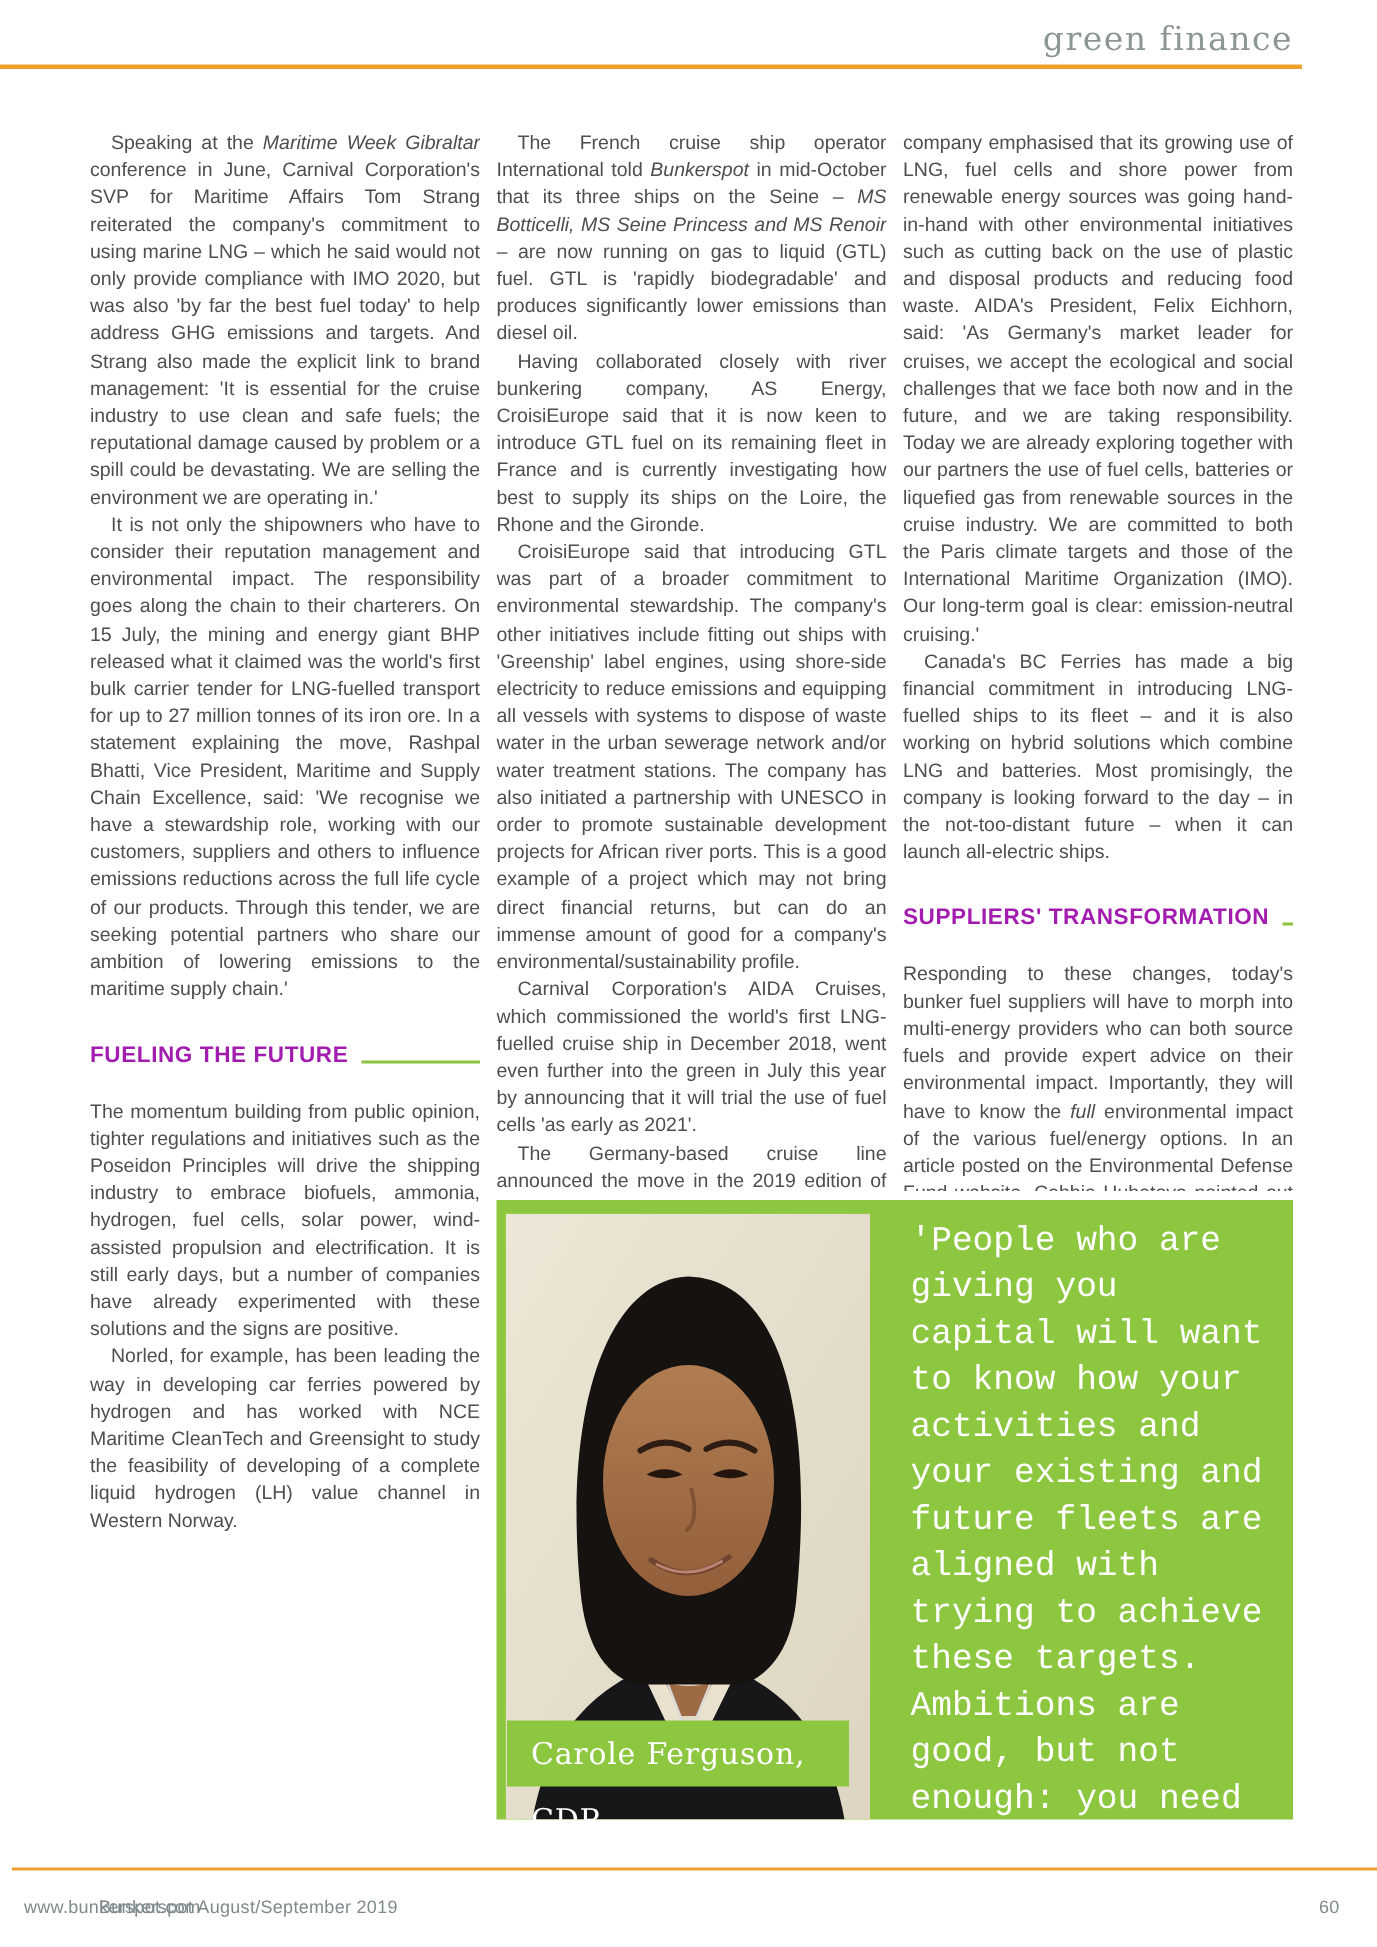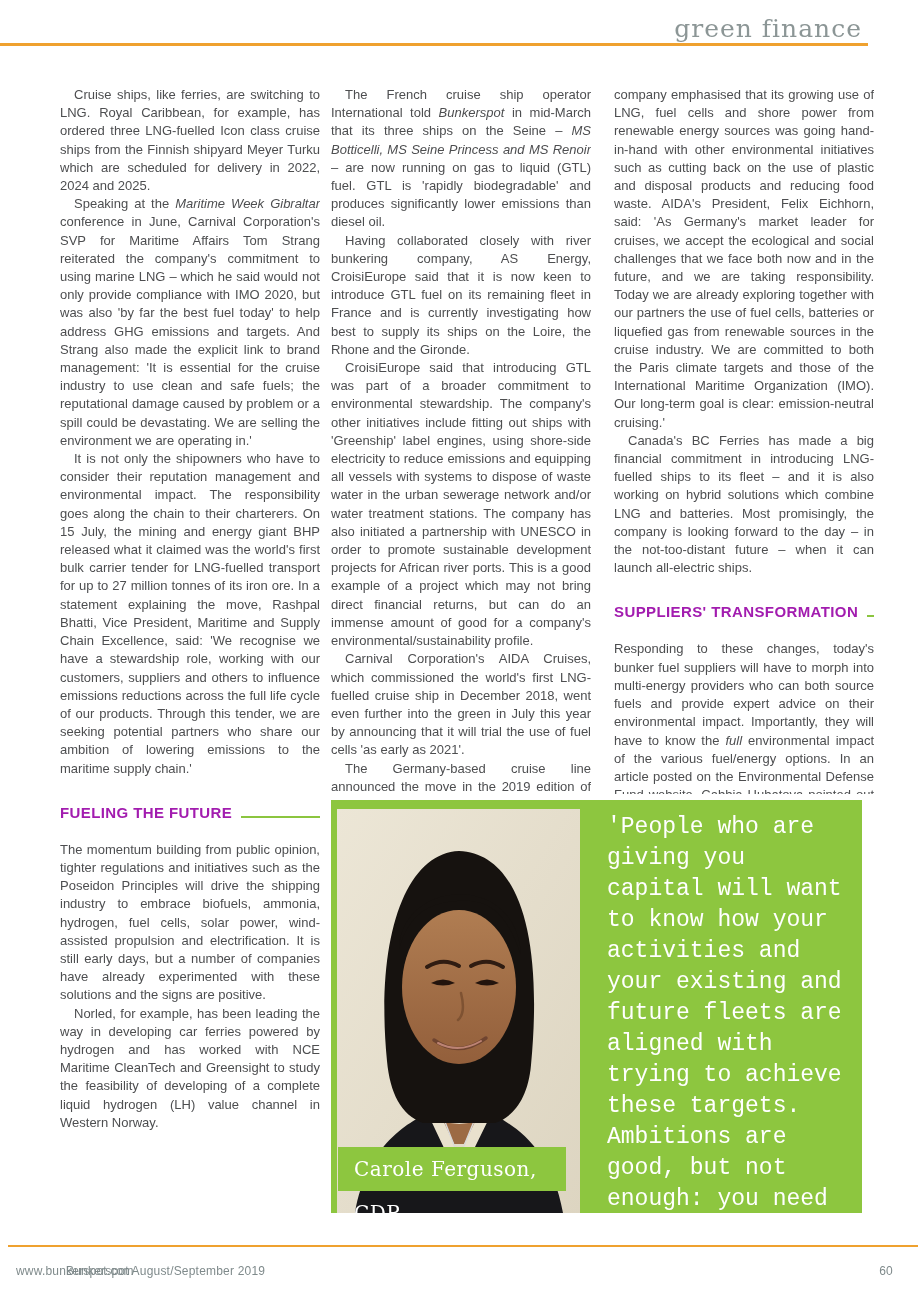--- a/index.html
+++ b/index.html
@@ -5,28 +5,28 @@
   html,body{margin:0;padding:0;background:#ffffff;}
   #page{
     position:relative;width:918px;height:1298px;background:#ffffff;overflow:hidden;
     font-family:"Liberation Sans",sans-serif;color:#4d4e50;
   }
   
   .top-rule{position:absolute;left:0;top:43px;width:868px;height:3px;background:#efa12f;}
   .section-label{
     position:absolute;top:14px;right:56px;
     font-family:"DejaVu Serif","Liberation Serif",serif;
-    font-size:25px;color:#8c9696;letter-spacing:1px;
+    font-size:22px;color:#8c9696;letter-spacing:1px;
   }
   
   .col{position:absolute;top:86px;width:260px;overflow:hidden;
        font-size:13px;line-height:18.2px;text-align:justify;}
   #col1{left:60px;height:1145px;}
   #col2{left:331px;height:706px;}
-  #col3{left:602px;height:708px;margin-left:12px;}
+  #col3{left:602px;height:708px;}
   .col p{margin:0;}
   .col p.indent{text-indent:14px;}
   .col i{}
   .heading{display:flex;align-items:flex-end;margin:26px 0 20px 0;}
   .heading-text{
     font-weight:bold;font-size:15px;line-height:17px;color:#a21caf;
     letter-spacing:0.4px;white-space:nowrap;text-align:left;
   }
   .heading-rule{flex:1;height:2px;background:#8bc53f;margin:0 0 3px 9px;min-width:16px;}
   
@@ -53,32 +53,31 @@
 </style>
 </head>
 <body>
 
 <div id="page">
 
   <span class="section-label">green finance</span>
   <div class="top-rule"></div>
 
   <div class="col" id="col1">
-      <p class="indent"><span>Cruise ships, like ferries, are switching to LNG. Royal Caribbean, for example, has ordered three LNG-fuelled Icon class cruise ships from the Finnish shipyard Meyer Turku which are scheduled for delivery in 2022, 2024 and 2025.</span></p>
       <p class="indent"><span>Speaking at the </span><i>Maritime Week Gibraltar</i><span> conference in June, Carnival Corporation's SVP for Maritime Affairs Tom Strang reiterated the company's commitment to using marine LNG – which he said would not only provide compliance with IMO 2020, but was also 'by far the best fuel today' to help address GHG emissions and targets. And Strang also made the explicit link to brand management: 'It is essential for the cruise industry to use clean and safe fuels; the reputational damage caused by problem or a spill could be devastating. We are selling the environment we are operating in.'</span></p>
       <p class="indent"><span>It is not only the shipowners who have to consider their reputation management and environmental impact. The responsibility goes along the chain to their charterers. On 15 July, the mining and energy giant BHP released what it claimed was the world's first bulk carrier tender for LNG-fuelled transport for up to 27 million tonnes of its iron ore. In a statement explaining the move, Rashpal Bhatti, Vice President, Maritime and Supply Chain Excellence, said: 'We recognise we have a stewardship role, working with our customers, suppliers and others to influence emissions reductions across the full life cycle of our products. Through this tender, we are seeking potential partners who share our ambition of lowering emissions to the maritime supply chain.'</span></p>
       <div class="heading">
         <span class="heading-text">FUELING THE FUTURE</span>
         <span class="heading-rule"></span>
       </div>
       <p><span>The momentum building from public opinion, tighter regulations and initiatives such as the Poseidon Principles will drive the shipping industry to embrace biofuels, ammonia, hydrogen, fuel cells, solar power, wind-assisted propulsion and electrification. It is still early days, but a number of companies have already experimented with these solutions and the signs are positive.</span></p>
       <p class="indent"><span>Norled, for example, has been leading the way in developing car ferries powered by hydrogen and has worked with NCE Maritime CleanTech and Greensight to study the feasibility of developing of a complete liquid hydrogen (LH) value channel in Western Norway.</span></p>
     </div>
   <div class="col" id="col2">
-      <p class="indent"><span>The French cruise ship operator International told </span><i>Bunkerspot</i><span> in mid-March that its three ships on the Seine – </span><i>MS Botticelli, MS Seine Princess and MS Renoir</i><span> – are now running on gas to liquid (GTL) fuel. GTL is 'rapidly biodegradable' and produces significantly lower emissions than diesel oil.</span></p>
+      <p class="indent"><span>The French cruise ship operator International told </span><i>Bunkerspot</i><span> in mid-October that its three ships on the Seine – </span><i>MS Botticelli, MS Seine Princess and MS Renoir</i><span> – are now running on gas to liquid (GTL) fuel. GTL is 'rapidly biodegradable' and produces significantly lower emissions than diesel oil.</span></p>
       <p class="indent"><span>Having collaborated closely with river bunkering company, AS Energy, CroisiEurope said that it is now keen to introduce GTL fuel on its remaining fleet in France and is currently investigating how best to supply its ships on the Loire, the Rhone and the Gironde.</span></p>
       <p class="indent"><span>CroisiEurope said that introducing GTL was part of a broader commitment to environmental stewardship. The company's other initiatives include fitting out ships with 'Greenship' label engines, using shore-side electricity to reduce emissions and equipping all vessels with systems to dispose of waste water in the urban sewerage network and/or water treatment stations. The company has also initiated a partnership with UNESCO in order to promote sustainable development projects for African river ports. This is a good example of a project which may not bring direct financial returns, but can do an immense amount of good for a company's environmental/sustainability profile.</span></p>
       <p class="indent"><span>Carnival Corporation's AIDA Cruises, which commissioned the world's first LNG-fuelled cruise ship in December 2018, went even further into the green in July this year by announcing that it will trial the use of fuel cells 'as early as 2021'.</span></p>
       <p class="indent"><span>The Germany-based cruise line announced the move in the 2019 edition of its 'AIDA Cares' sustainability report. Tellingly, the</span></p>
     </div>
   <div class="col" id="col3">
       <p><span>company emphasised that its growing use of LNG, fuel cells and shore power from renewable energy sources was going hand-in-hand with other environmental initiatives such as cutting back on the use of plastic and disposal products and reducing food waste. AIDA's President, Felix Eichhorn, said: 'As Germany's market leader for cruises, we accept the ecological and social challenges that we face both now and in the future, and we are taking responsibility. Today we are already exploring together with our partners the use of fuel cells, batteries or liquefied gas from renewable sources in the cruise industry. We are committed to both the Paris climate targets and those of the International Maritime Organization (IMO). Our long-term goal is clear: emission-neutral cruising.'</span></p>
       <p class="indent"><span>Canada's BC Ferries has made a big financial commitment in introducing LNG-fuelled ships to its fleet – and it is also working on hybrid solutions which combine LNG and batteries. Most promisingly, the company is looking forward to the day – in the not-too-distant future – when it can launch all-electric ships.</span></p>
       <div class="heading">
         <span class="heading-text">SUPPLIERS' TRANSFORMATION</span>

